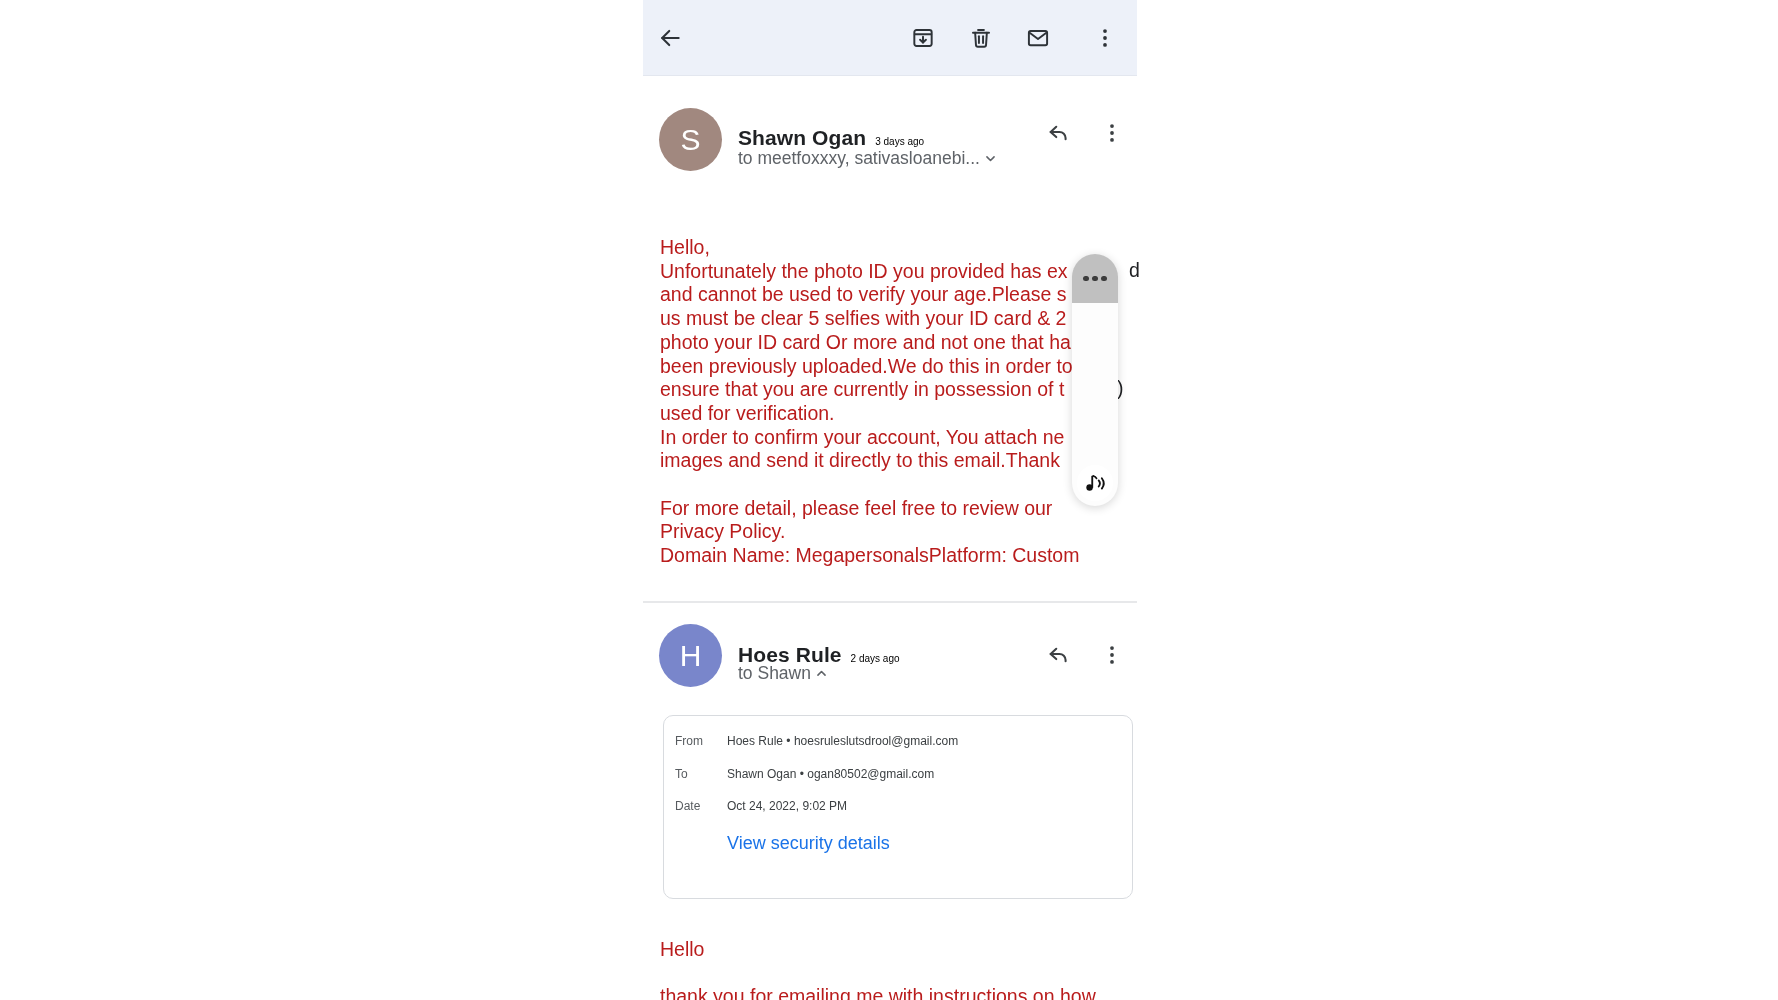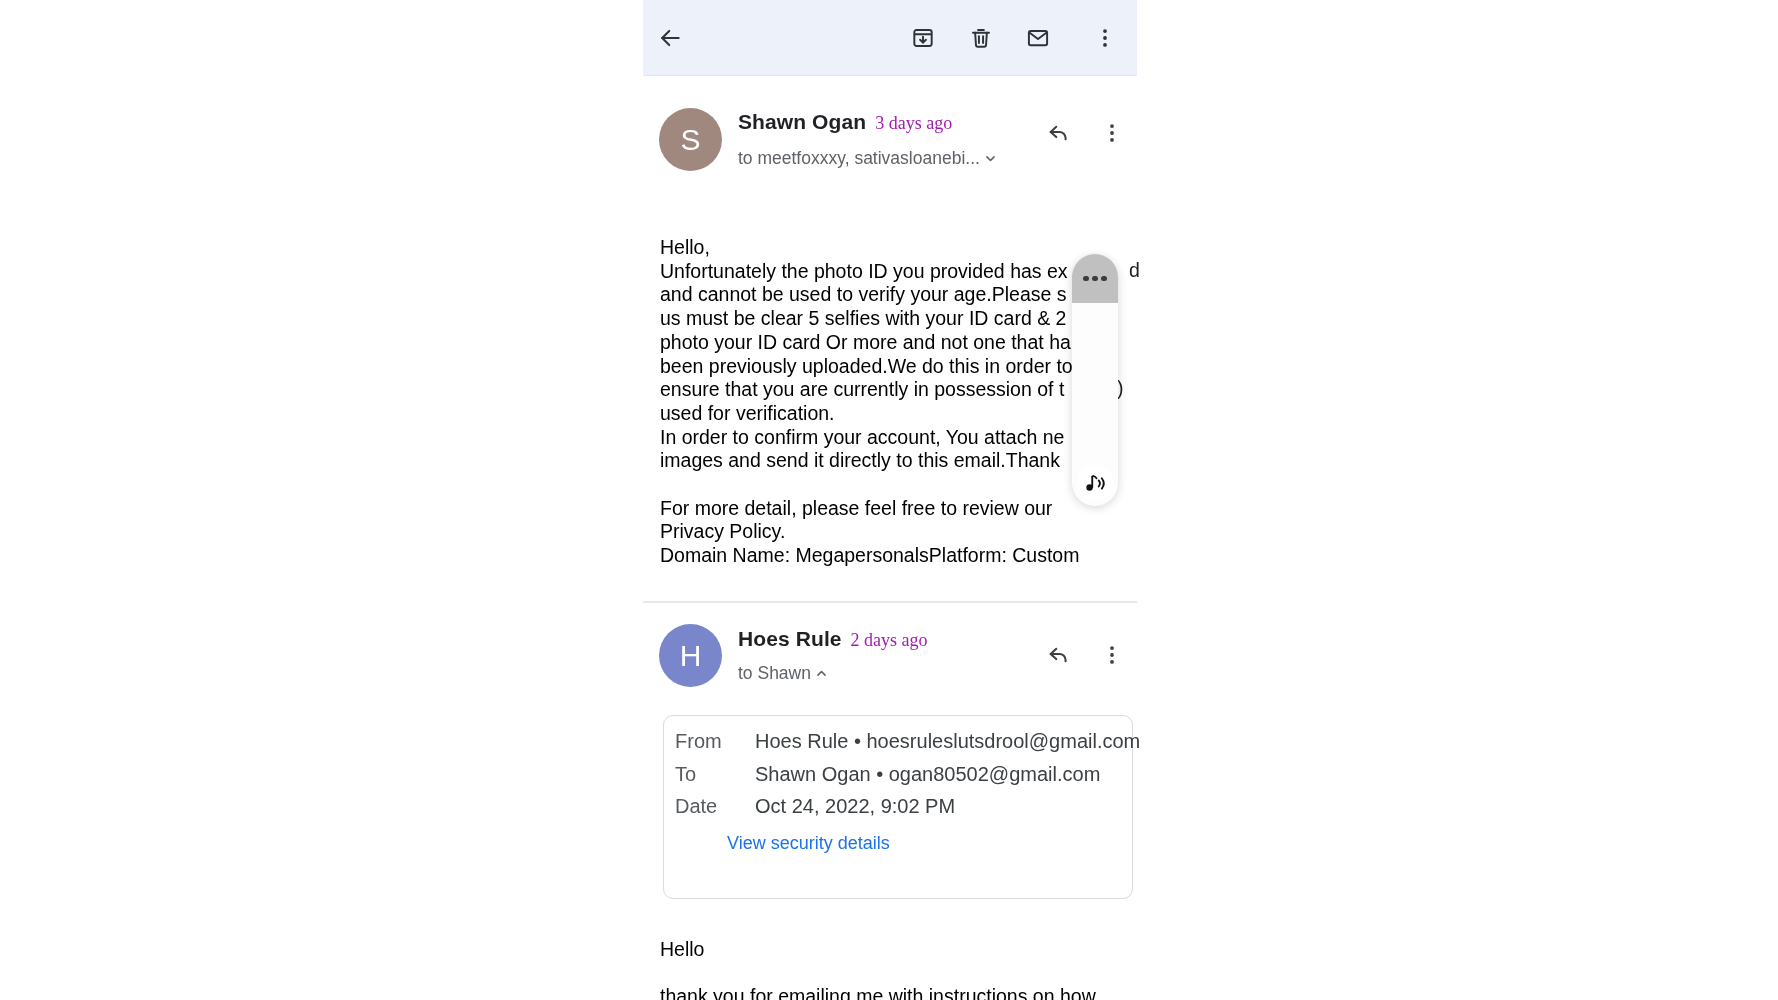--- a/index.html
+++ b/index.html
@@ -13,39 +13,39 @@
             border-bottom:1px solid rgba(0,0,0,0.04); }
   .icon-btn { position:absolute; width:48px; height:48px; display:flex; align-items:center;
               justify-content:center; background:none; border:none; cursor:pointer; padding:0; }
   .icon-btn svg { display:block; }
 
   
   .avatar { position:absolute; width:63px; height:63px; border-radius:50%;
             display:flex; align-items:center; justify-content:center;
             color:#ffffff; font-size:30px; font-weight:400; }
   .name-row { position:absolute; left:95px; display:flex; align-items:baseline; gap:9px; white-space:nowrap; }
-  .sender-name { font-size:21px; font-weight:700; color:#1f2124; letter-spacing:0.1px; }
-  .sent-time { font-size:18px; color:#a21caf;font-family:Liberation Serif, serif; }
+  .sender-name { font-size:21px; font-weight:700; color:#1f2124; letter-spacing:0.1px;margin-top:16px; }
+  .sent-time { font-size:10px; color:#000000; }
   .to-row { position:absolute; left:95px; display:flex; align-items:center; gap:1px;
             font-size:17.5px; color:#5f6368; white-space:nowrap; cursor:pointer;
             background:none; border:none; font-family:inherit; }
 
   
   .email-body { position:absolute; left:17px; width:470px; font-size:19.5px;
-                line-height:23.7px; color:#000000; }
+                line-height:23.7px; color:#b91c1c; }
   .body-line { min-height:23.7px; white-space:nowrap; }
   .peek { position:absolute; font-size:19.5px; color:#202124; }
 
   .divider { position:absolute; left:0; width:494px; height:1.5px; background:#e7e8ea; }
 
   
   .details-box { position:absolute; left:20px; top:715px; width:470px; height:184px;
                  border:1.5px solid #d8dbdf; border-radius:10px; background:#ffffff;
                  padding:9px 10px 0 11px; }
-  .drow { display:flex; line-height:32.5px; font-size:20px; white-space:nowrap;gap:28px; }
+  .drow { display:flex; line-height:32.5px; font-size:12px; white-space:nowrap; }
   .dlabel { width:52px; color:#575b5f; flex:none; }
   .dvalue { color:#3c4043; }
   .security-link { display:inline-block; margin:4px 0 12px 52px; font-size:18px;
                    line-height:32.5px; text-decoration:none; cursor:pointer; }
 
   
   .float-pill { position:absolute; left:429px; top:254px; width:46px; height:252px;
                 border-radius:23px; background:#fdfdfd; overflow:hidden;
                 box-shadow:0 2px 10px rgba(0,0,0,0.16); }
   .pill-grip { width:100%; height:49px; display:flex; align-items:center;

